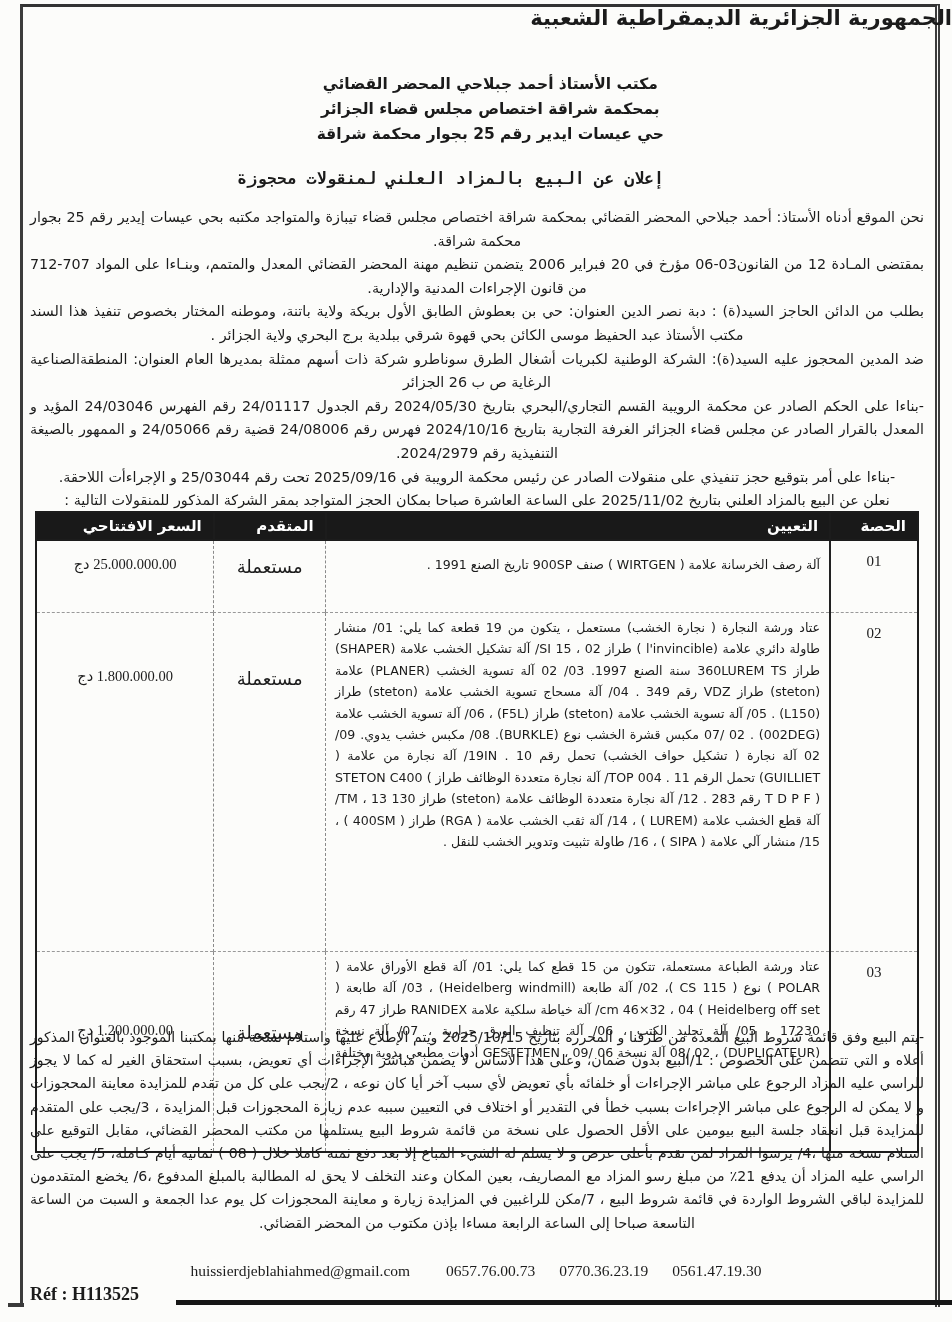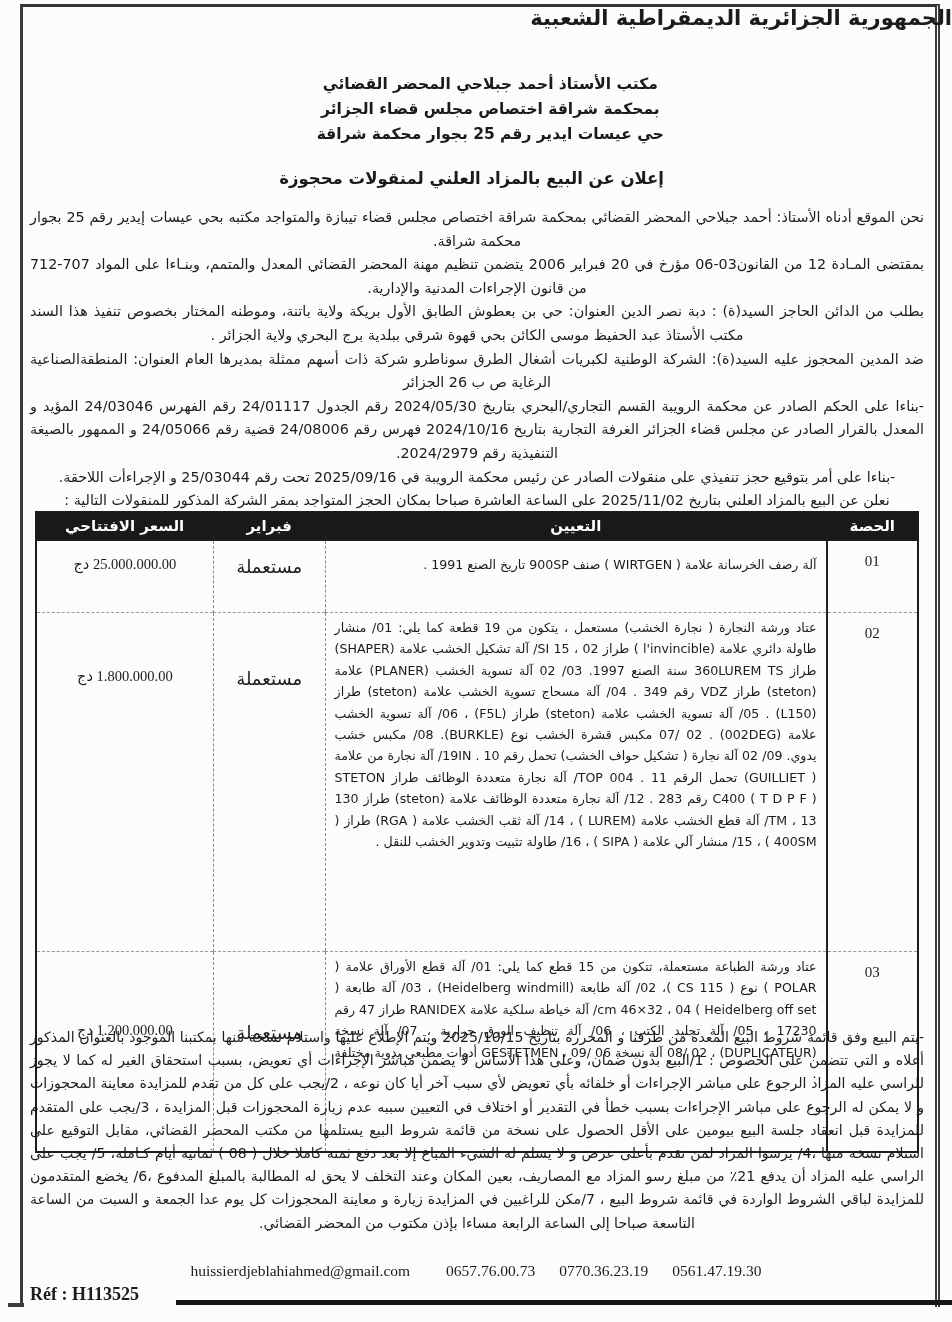--- a/index.html
+++ b/index.html
@@ -16,33 +16,33 @@
   .country {
     position:absolute; top:6px; left:0; width:100%; margin:0;
     text-align:right; font-size:21px; font-weight:bold; direction:rtl;
   }
   .office {
     position:absolute; top:72px; right:288px; text-align:center;
     font-weight:bold; font-size:15.5px; line-height:25px; direction:rtl;
   }
   .notice-title {
     position:absolute; top:169px; right:288px; margin:0;
-    font-size:16.5px; font-weight:bold; white-space:nowrap; direction:rtl;
+    font-size:16.5px; font-weight:bold; white-space:nowrap; direction:rtl;font-family:Liberation Mono, monospace;
   }
   .intro {
     position:absolute; top:206px; left:30px; right:28px; direction:rtl;
     font-size:14.3px; line-height:23.6px;
   }
   .intro p { margin:0; text-align:justify; text-align-last:center; }
 
   .lots-wrap { position:absolute; top:511px; left:35px; width:884px; }
   table.lots { width:100%; border-collapse:collapse; direction:rtl; border:2px solid #1c1c1c; }
   table.lots th {
     background:#191919; color:#fff; font-size:15px; font-weight:bold;
-    padding:4px 22px; border:2px solid #1c1c1c;
+    padding:4px 11px; border:2px solid #1c1c1c;text-align:right;
   }
   table.lots td { vertical-align:top; }
   td.lot {
     text-align:center; font-family:"Liberation Serif", serif; font-size:15px;
     padding-top:12px; border-left:2px solid #222;
   }
   td.desig {
     padding:4px 9px 6px; font-size:12.6px; line-height:21.4px;
     text-align:justify; text-align-last:right;
   }
@@ -115,21 +115,21 @@
       <colgroup>
         <col style="width:88px">
           <col style="width:506px">
           <col style="width:112px">
           <col style="width:178px">
       </colgroup>
       <thead>
         <tr>
           <th>الحصة</th>
           <th>التعيين</th>
-          <th>فبراير</th>
+          <th>المتقدم</th>
           <th>السعر الافتتاحي</th>
         </tr>
       </thead>
       <tbody>
         <tr class="r1">
           <td class="lot">01</td>
           <td class="desig">آلة رصف الخرسانة علامة ( WIRTGEN ) صنف 900SP تاريخ الصنع 1991 .</td>
           <td class="cond">مستعملة</td>
           <td class="price">25.000.000.00 دج</td>
         </tr>

